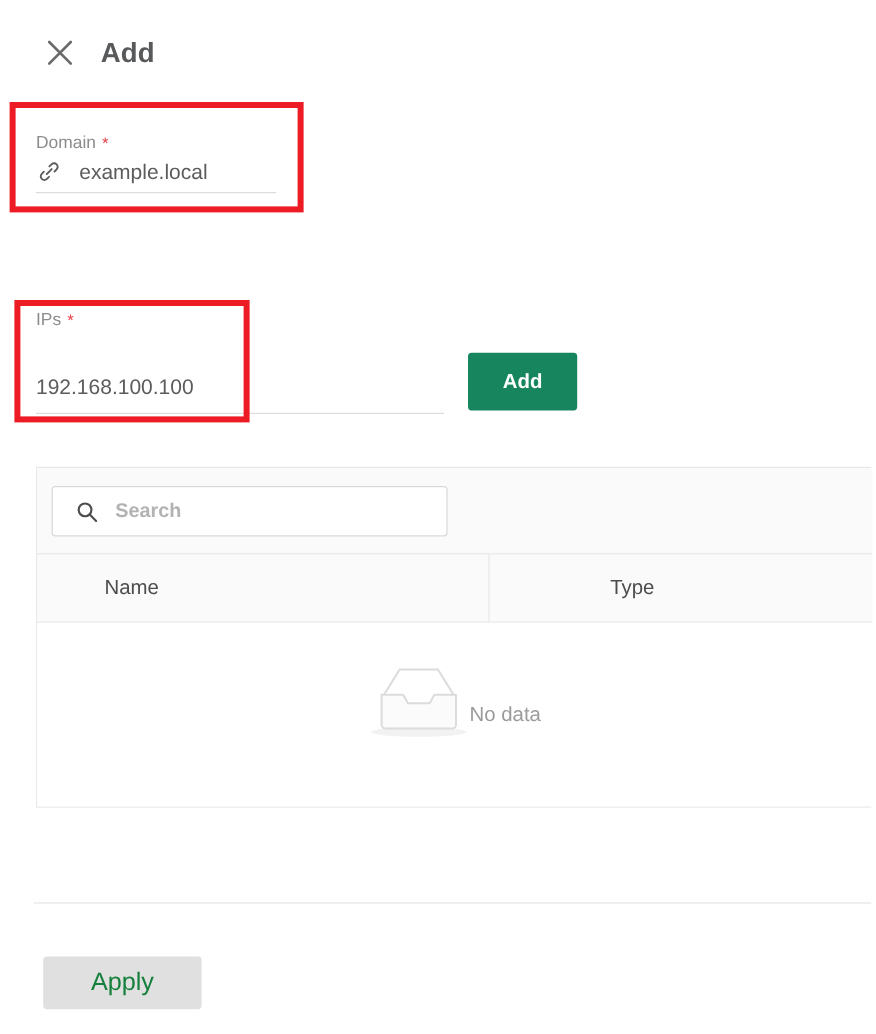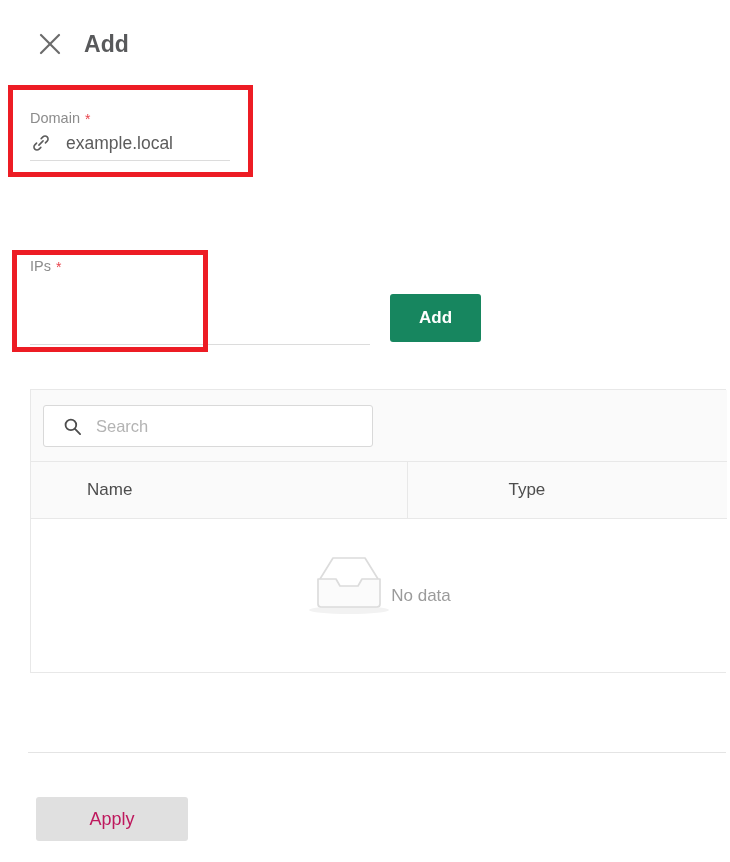--- a/index.html
+++ b/index.html
@@ -165,20 +165,21 @@
   .search-icon {
     width: 20px; height: 20px;
     flex: 0 0 20px;
     display: flex; align-items: center; justify-content: center;
     margin-right: 14px;
   }
   .search-placeholder {
     font-size: 16.5px;
     color: #b3b3b3;
     line-height: 20px;
+    font-weight: bold;
   }
 
   .table-head {
     position: absolute;
     left: 0; top: 71px;
     width: 696px; height: 58px;
     background: #fafafa;
     border-top: 1px solid #e8e8e8;
     border-bottom: 1px solid #e8e8e8;
     display: flex;
@@ -215,27 +216,27 @@
   
   .footer-divider {
     position: absolute;
     left: 28px; top: 752px;
     width: 698px; height: 1px;
     background: #e4e4e4;
   }
   .apply-btn {
     position: absolute;
     left: 36px; top: 797px;
-    width: 152px; height: 44px;
+    width: 132px; height: 44px;
     background: #e0e0e0;
     border: none;
     border-radius: 3px;
-    color: #be185d;
+    color: #15803d;
     font-family: "Liberation Sans", sans-serif;
-    font-size: 18px;
+    font-size: 21px;
     cursor: default;
     display: flex;
     align-items: center;
     justify-content: center;
   }
   .cancel-btn {
     position: absolute;
     left: 200px; top: 795px;
     width: 150px; height: 46px;
     background: #ffffff;
@@ -278,20 +279,21 @@
         </g>
       </svg>
     </span>
     <span class="domain-value">example.local</span>
   </div>
   <div class="domain-underline"></div>
 
   <div class="field-label ips-label">
     <span>IPs</span><span class="req-star">*</span>
   </div>
+  <div class="ips-value">192.168.100.100</div>
   <div class="ips-underline"></div>
 
   <button class="add-btn">Add</button>
 
   <div class="table-card">
 
     <div class="table-toolbar">
       <div class="search-box">
         <span class="search-icon">
           <svg width="19" height="19" viewBox="0 0 20 20" aria-hidden="true">

